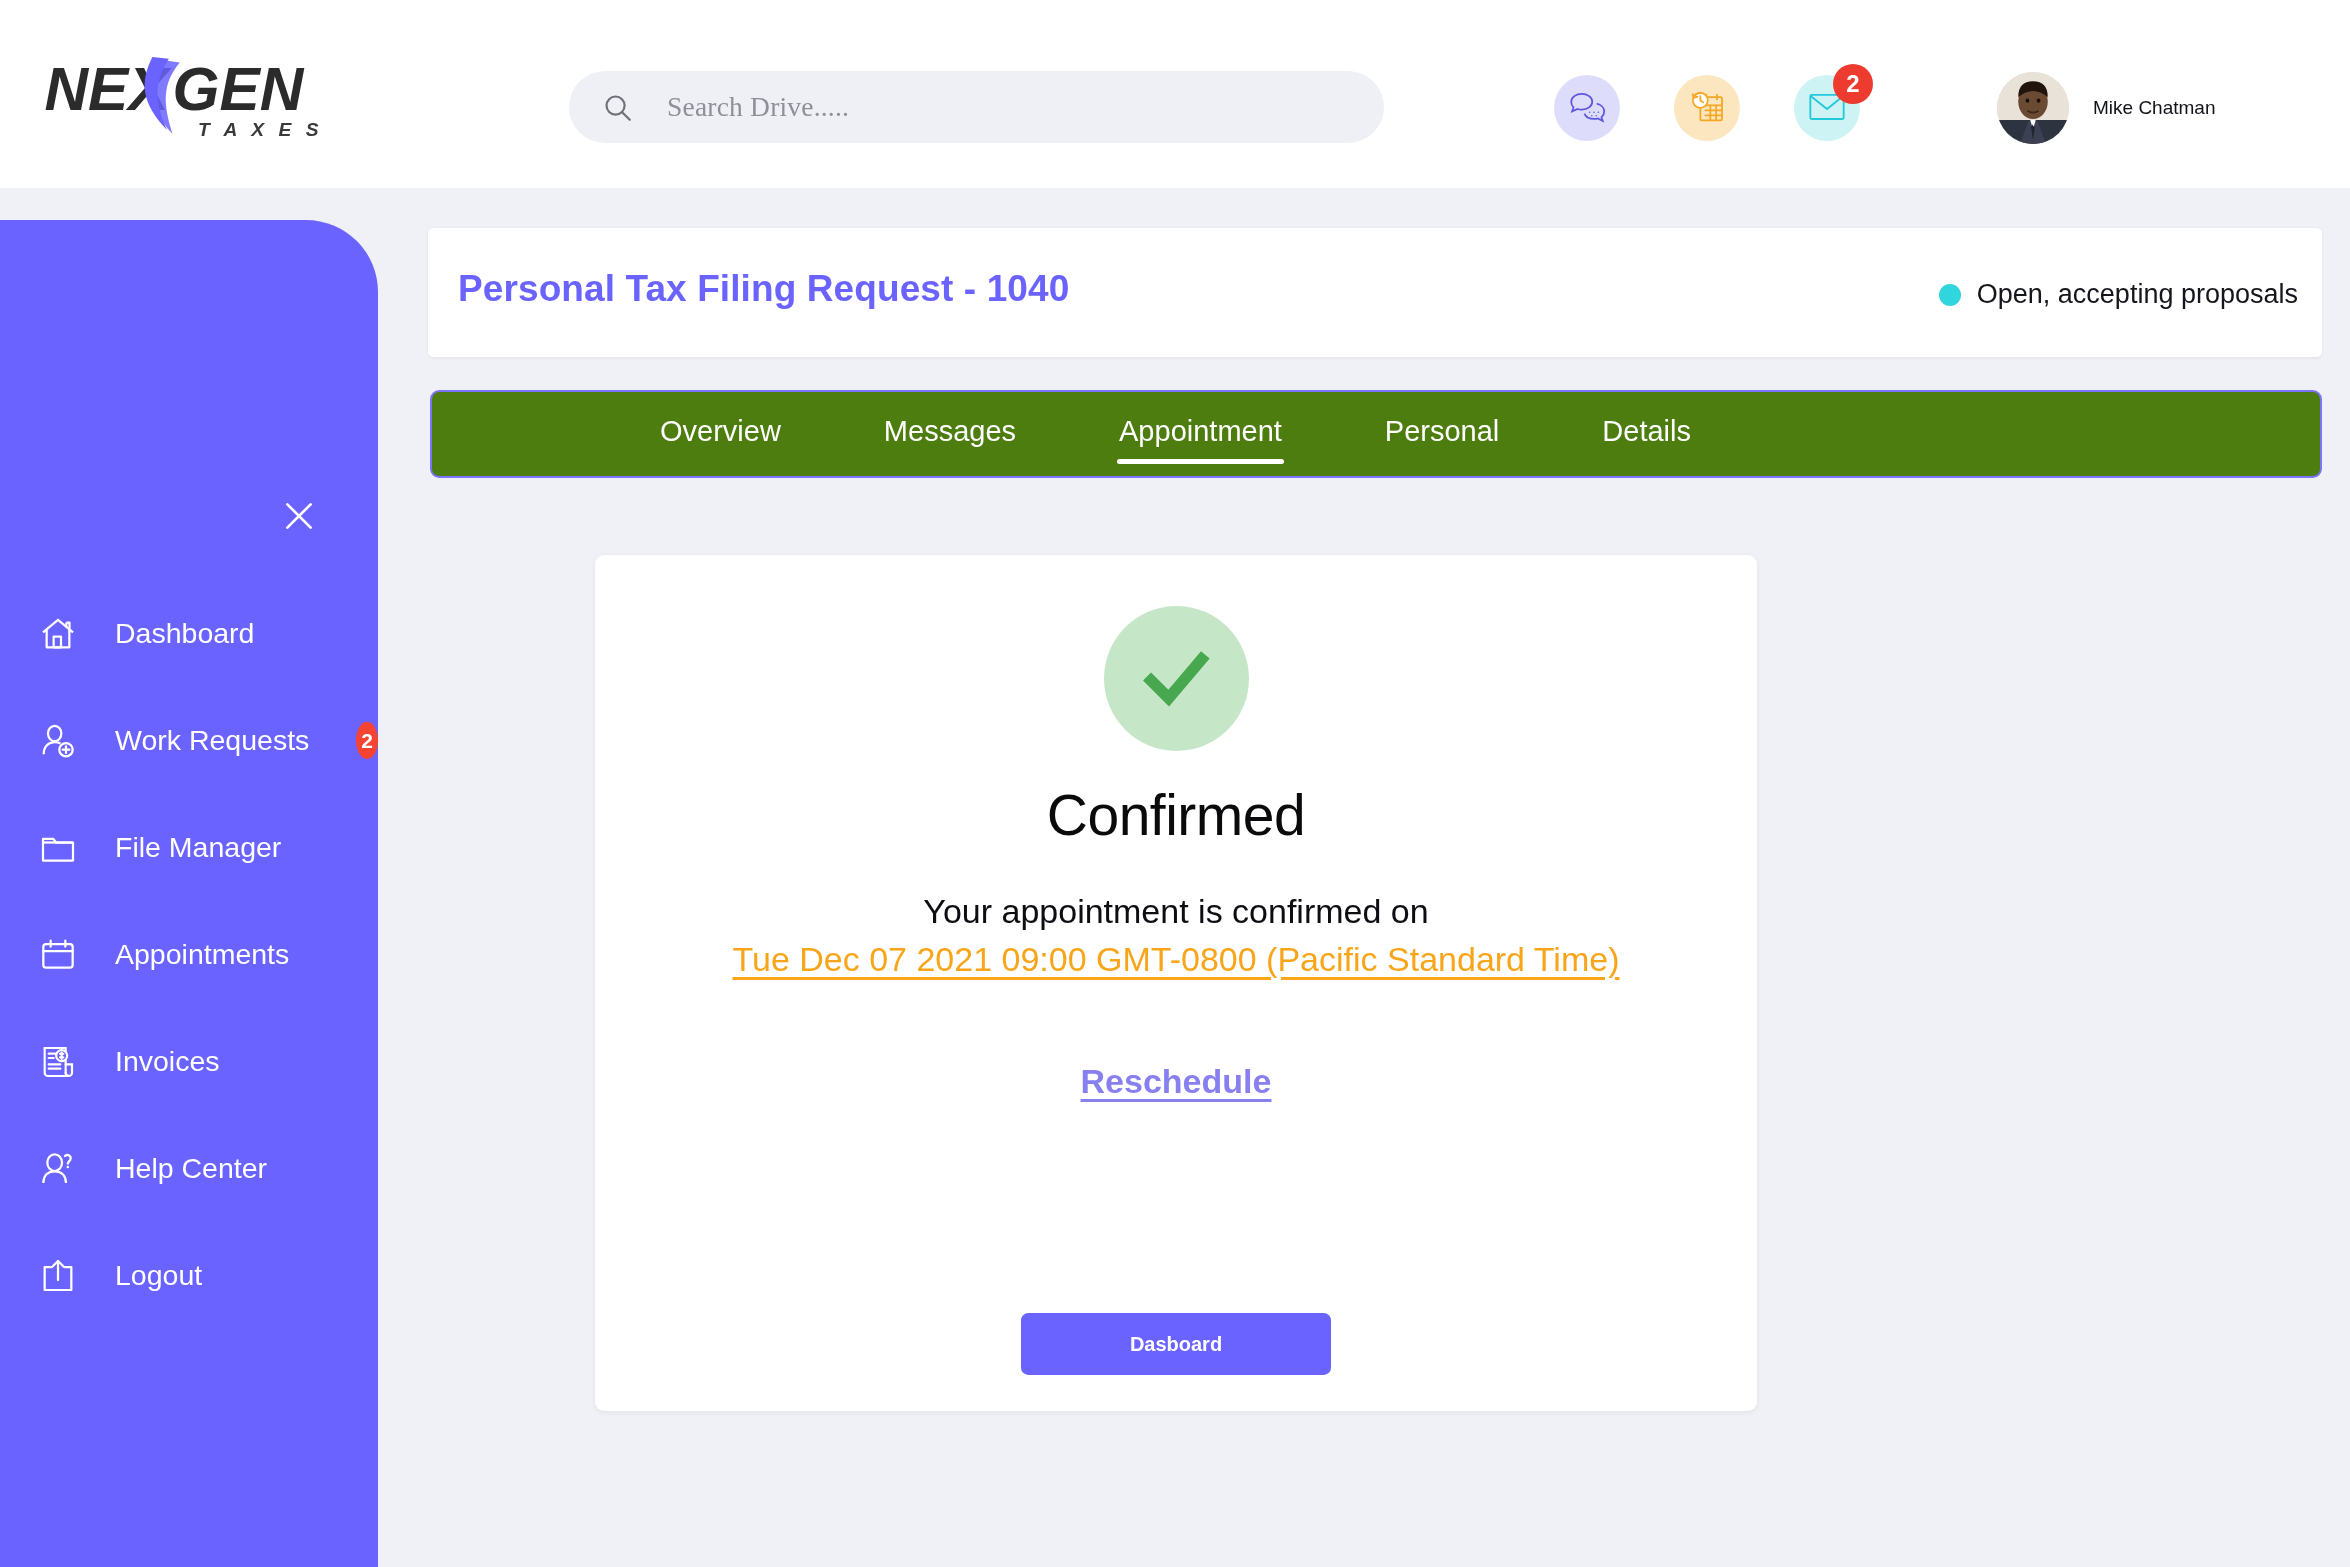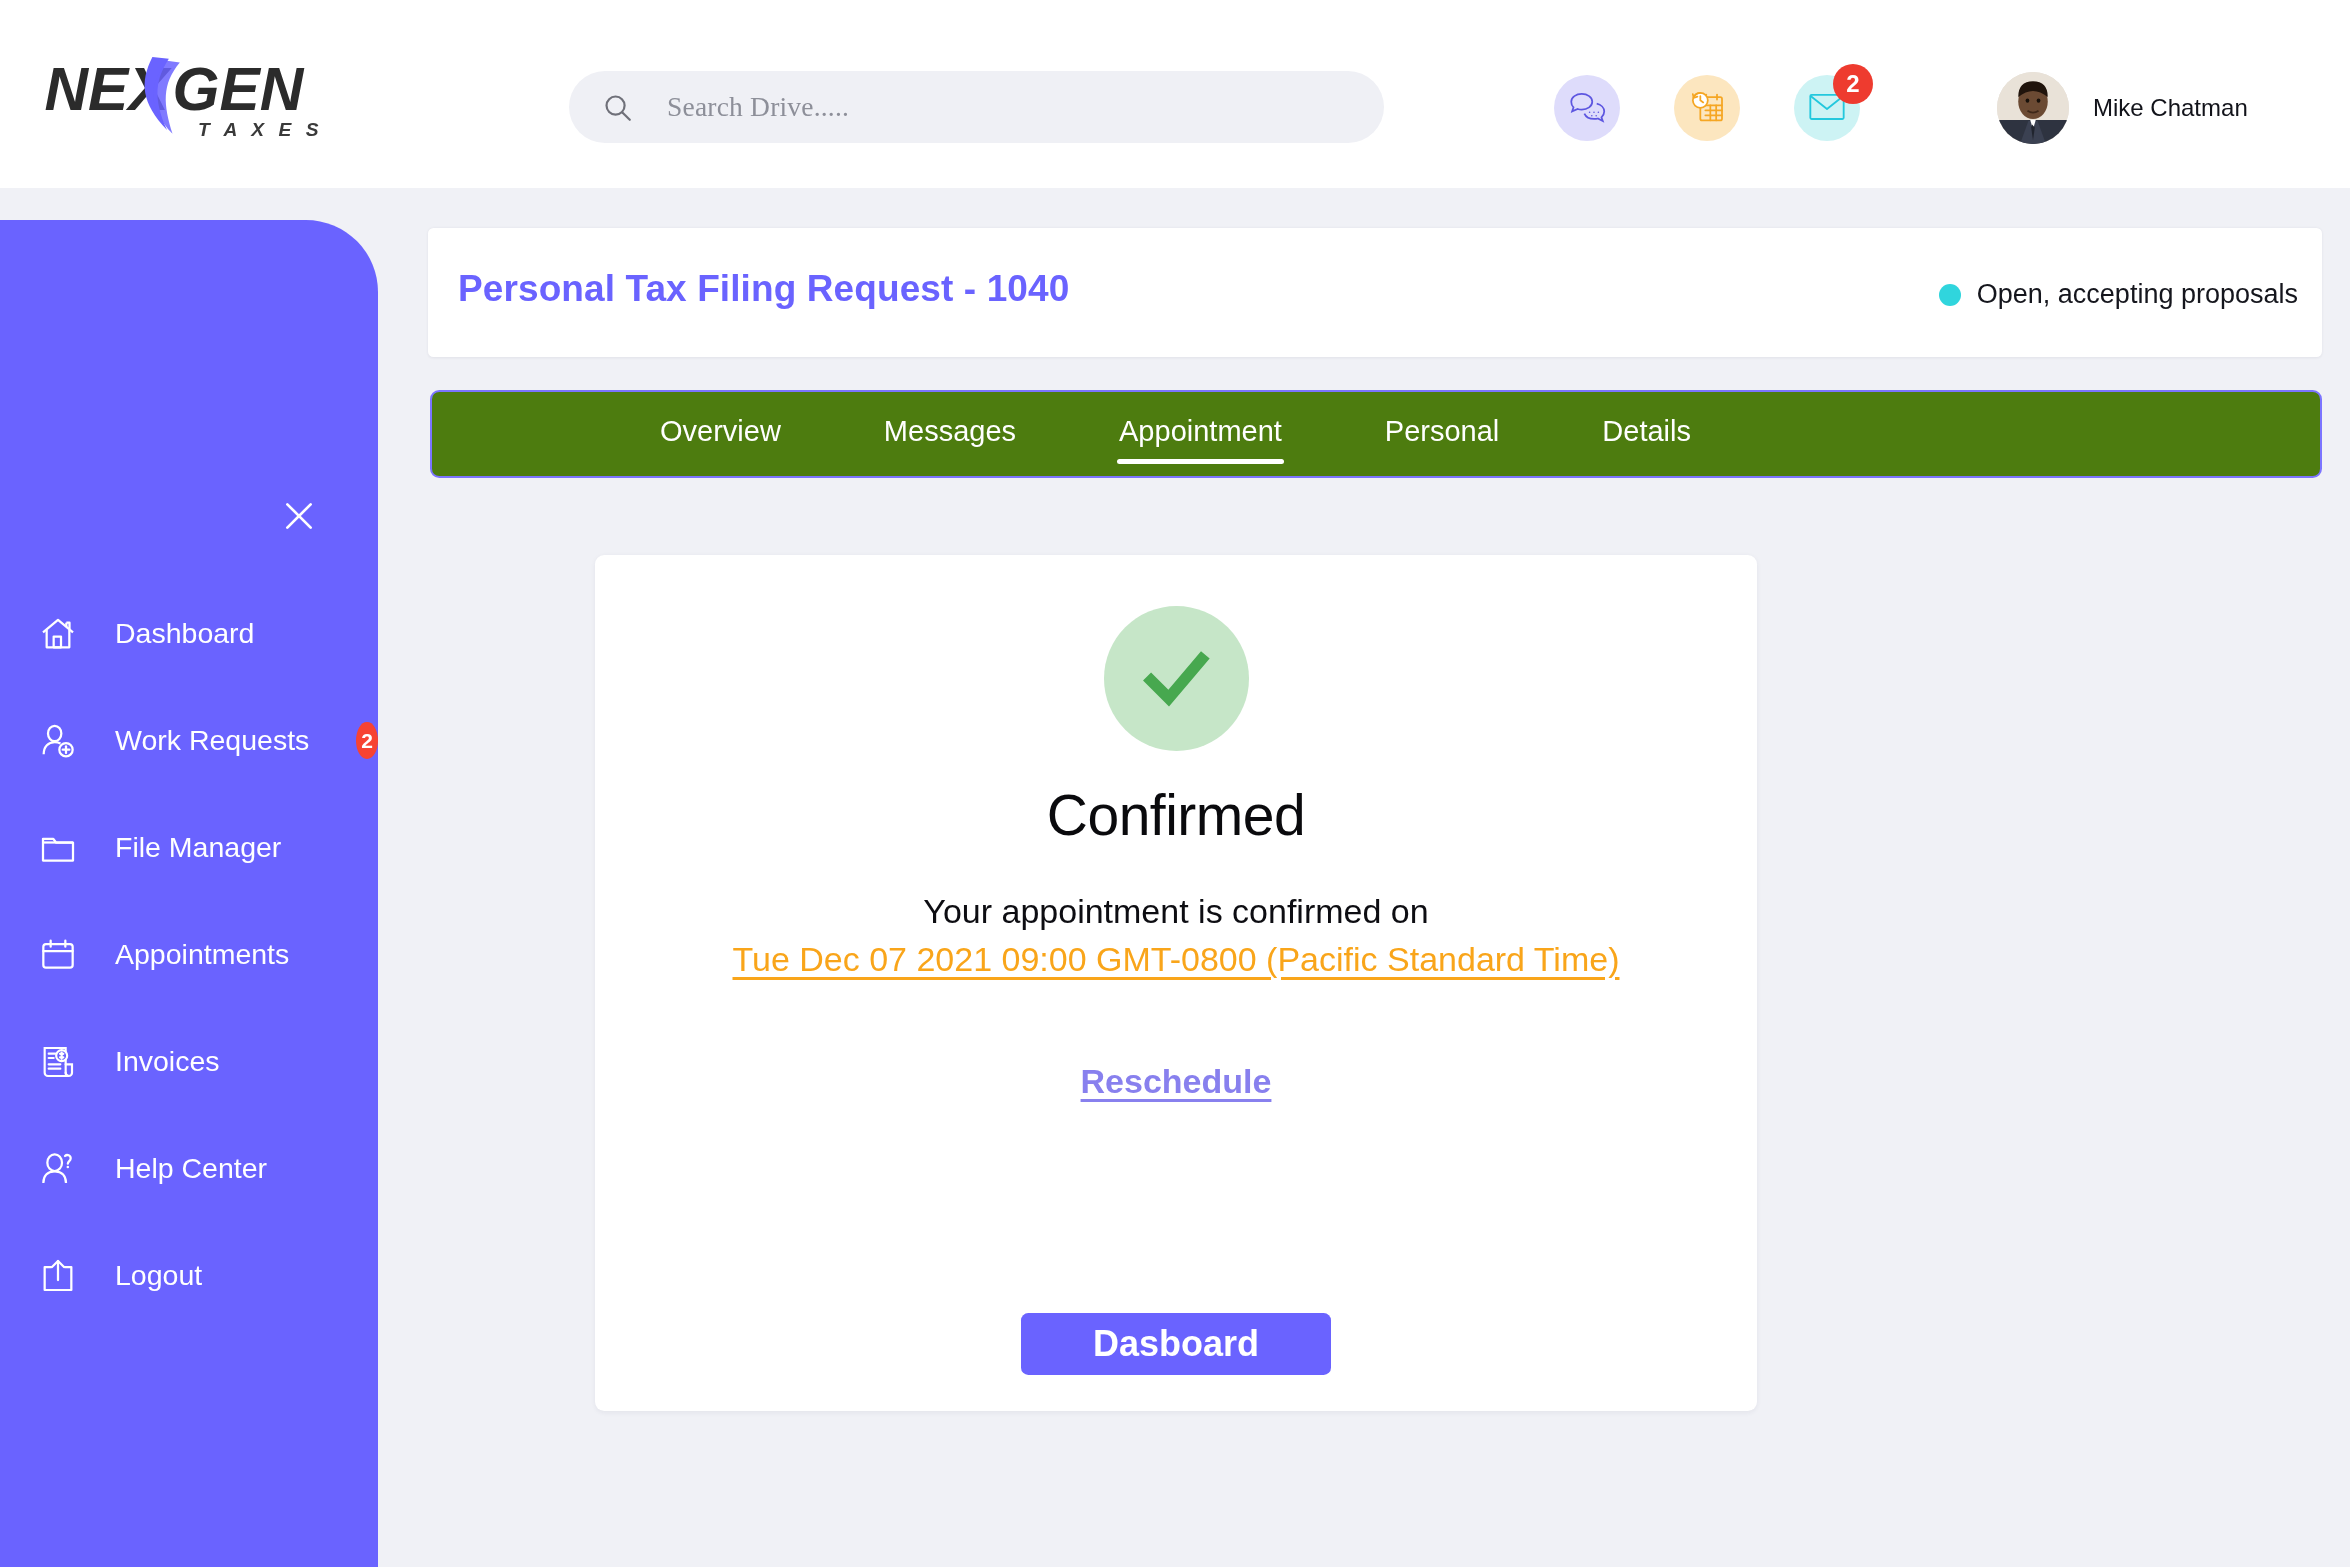--- a/index.html
+++ b/index.html
@@ -62,21 +62,21 @@
   .user-area {
     position: absolute; left: 1997px; top: 72px;
     display: flex; align-items: center; gap: 24px;
   }
   .avatar {
     width: 72px; height: 72px; border-radius: 50%;
     overflow: hidden; background: #e3ddd5;
     position: relative; flex: 0 0 auto;
   }
   .avatar svg { display: block; }
-  .user-name { font-size: 24px; color: #12131a; font-weight: 400; }
+  .user-name { font-size: 19px; color: #12131a; font-weight: 400; }
 
   
   .sidebar {
     position: absolute; left: 0; top: 220px;
     width: 378px; height: 1347px;
     background: #6a63ff;
     border-top-right-radius: 72px;
   }
   .close-x {
     position: absolute; left: 274px; top: 271px;
@@ -186,21 +186,21 @@
     text-underline-offset: 6.4px;
     cursor: pointer;
     font-weight: bold;
   }
   .dash-btn {
     position: absolute; left: 50%; transform: translateX(-50%);
     top: 758px;
     width: 310px; height: 62px;
     background: #6a63ff; color: #fff;
     border: none; border-radius: 7.3px;
-    font-size: 36px; font-weight: 600;
+    font-size: 20px; font-weight: 600;
     font-family: "Liberation Sans", sans-serif;
     cursor: pointer;
   }
 </style>
 </head>
 <body>
 
 <div class="topbar">
 
   <div class="logo">

